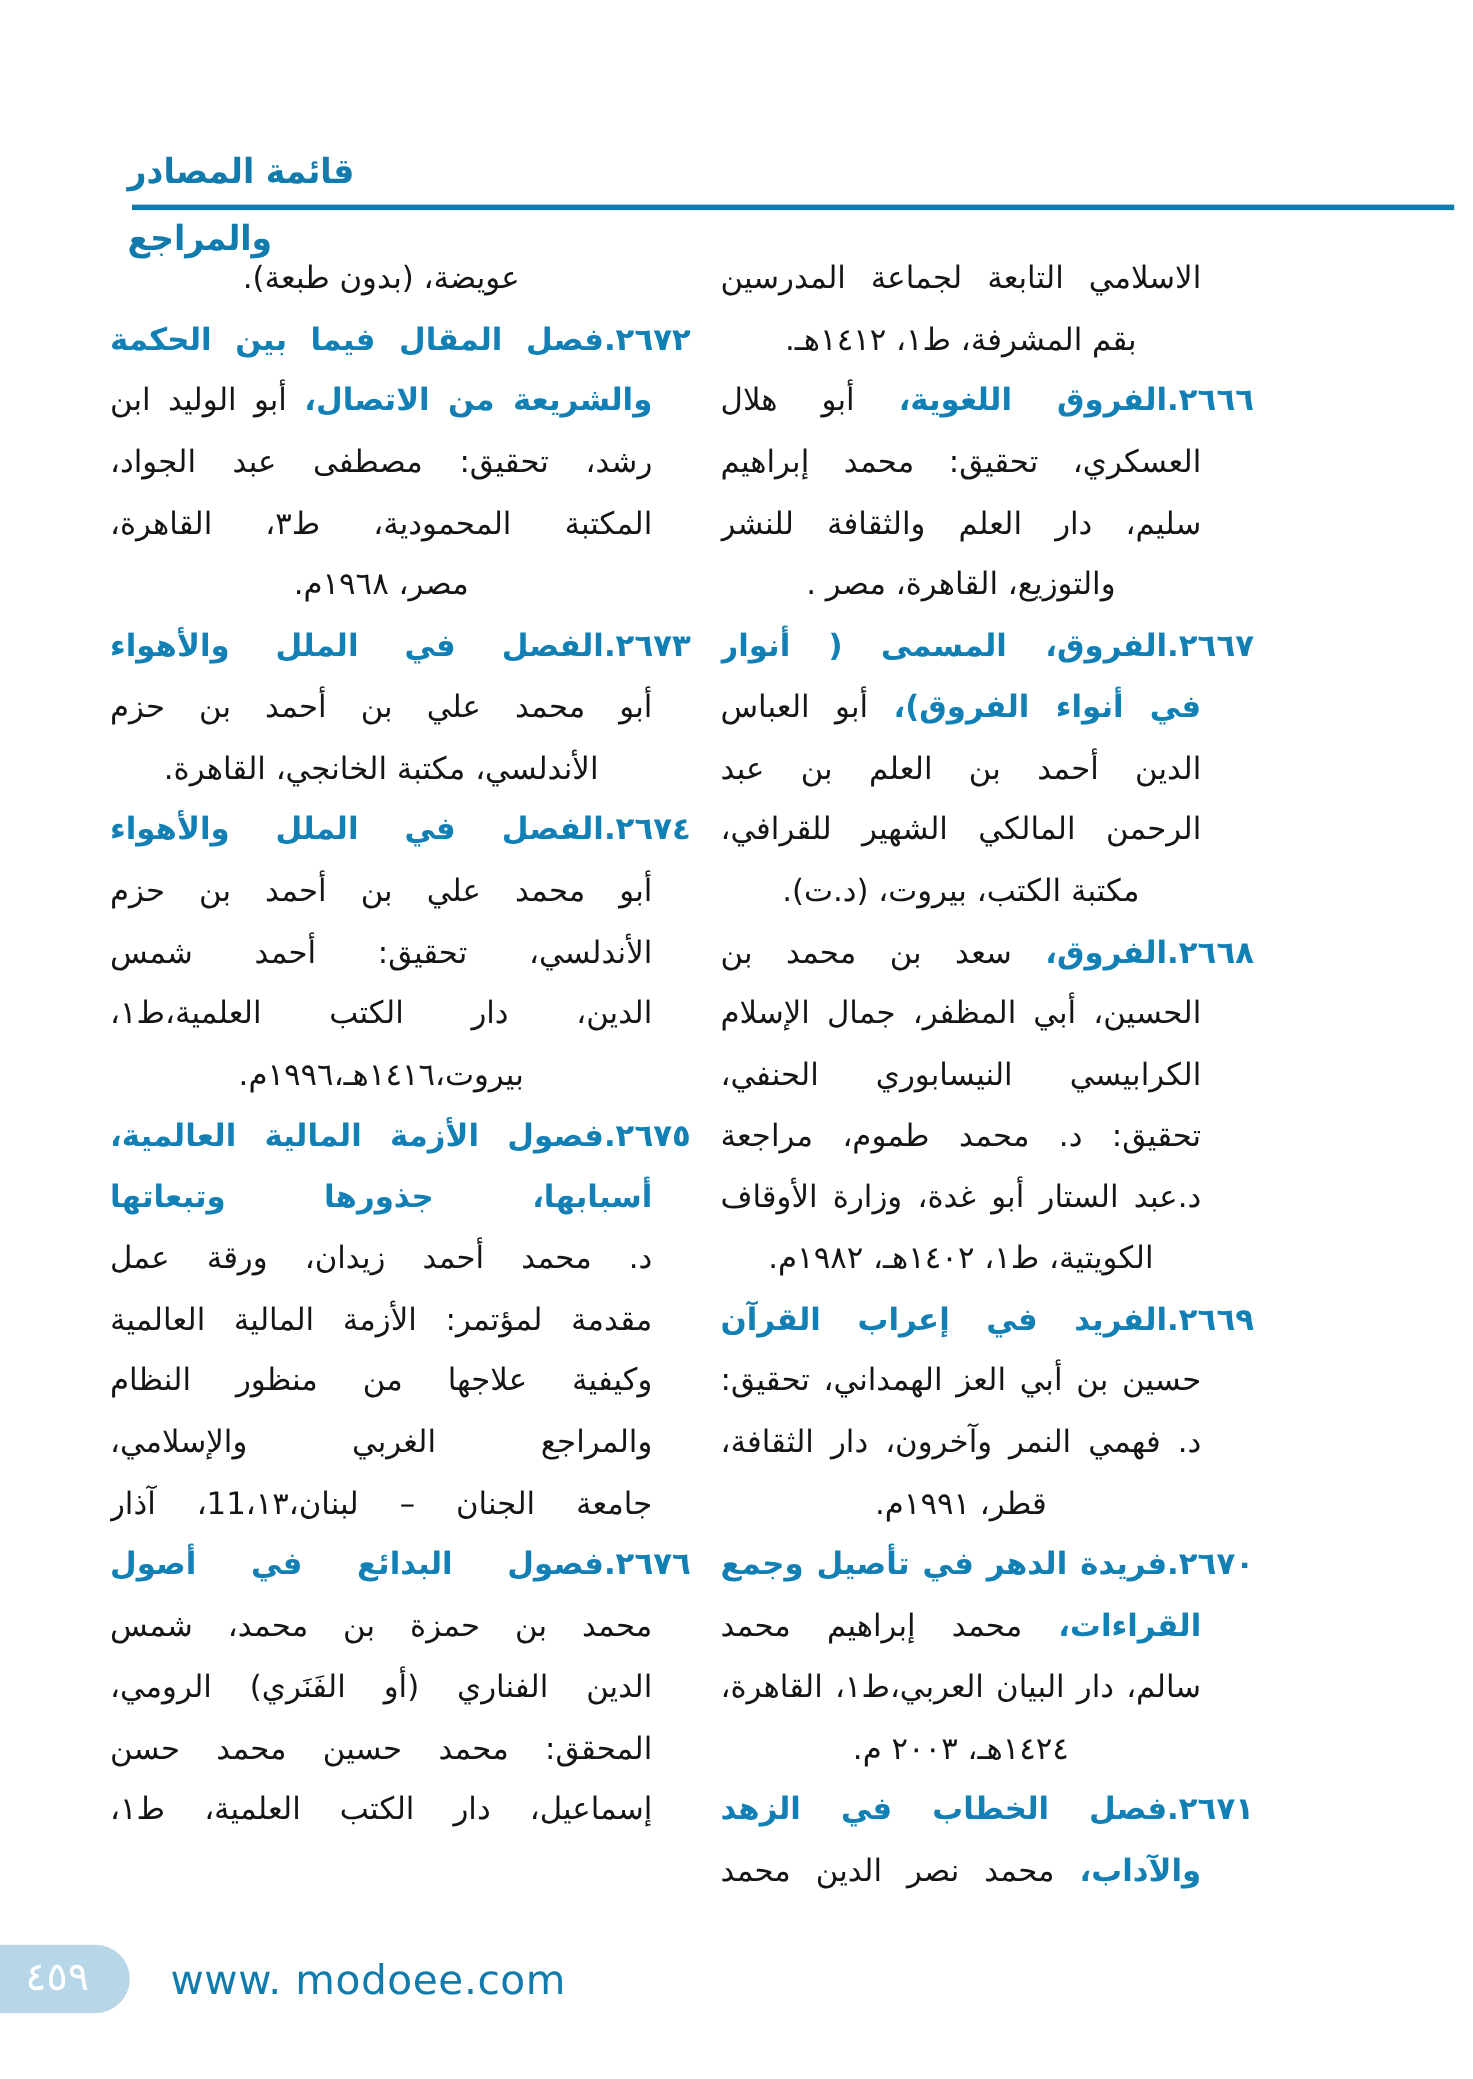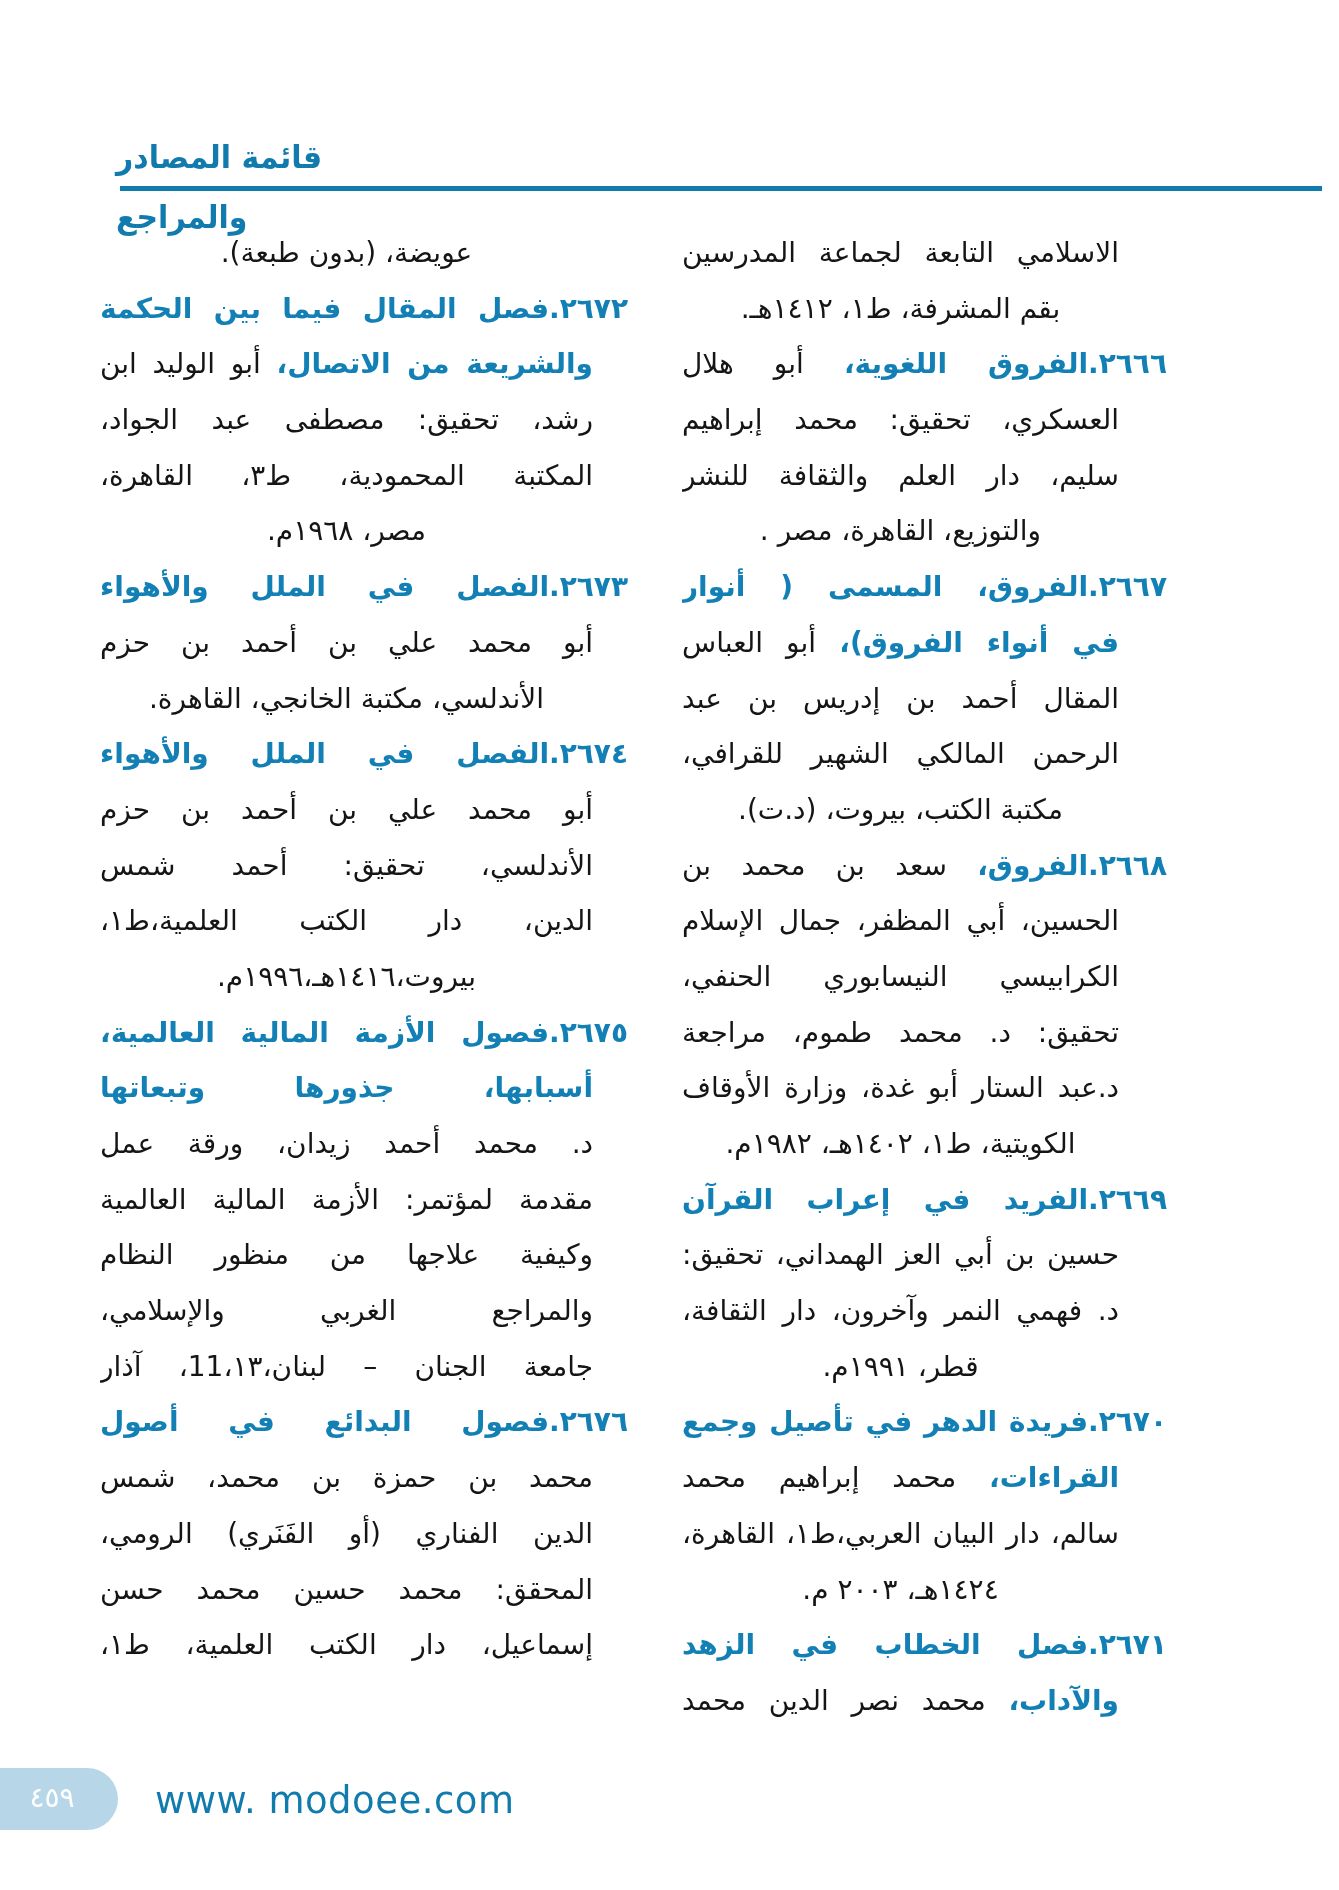--- a/index.html
+++ b/index.html
@@ -14,38 +14,38 @@
     direction:rtl;text-align:left;line-height:58px;
     transform:scaleY(1.05);
   }
   .header-rule{
     position:absolute;left:120px;top:186px;width:1202px;height:5px;
     background:var(--accent-dark);
   }
   .col{
     position:absolute;top:225px;direction:rtl;color:#151515;
   }
-  .col-right{left:655px;width:485px;margin-left:27px;}
+  .col-right{left:655px;width:485px;}
   .col-left{left:100px;width:528px;}
   .line{
     height:55.7px;line-height:55.7px;font-size:28px;
     overflow:hidden;
   }
   .line.j{text-align:justify;text-align-last:justify;text-justify:inter-word;}
   .line.c{text-align:left;text-align-last:center;}
   .col-right .line.body{padding-left:0;padding-right:48px;}
   .col-left  .line.body{padding-right:35px;}
   .seg-accent{color:var(--accent);font-weight:700;}
   .footer-pill{
     position:absolute;left:0;top:1768px;width:118px;height:62px;
     background:var(--pill);border-radius:0 34px 34px 0;
   }
   .footer-pagenum{
     position:absolute;left:0;top:0;width:104px;height:62px;
-    color:#ffffff;font-size:28px;line-height:60px;text-align:center;
+    color:#ffffff;font-size:36px;line-height:60px;text-align:center;
     direction:rtl;
   }
   .footer-url{
     position:absolute;left:155px;top:1776px;height:50px;
     font-size:37px;line-height:50px;color:var(--accent-dark);
     letter-spacing:0.5px;
   }
 </style>
 </head>
 <body style="--accent: #1280b5; --accent-dark: #127bad; --pill: #b7d7e8;">
@@ -55,21 +55,21 @@
 
 <div class="col col-right" id="col-right">
     <div class="line j body"><span>الاسلامي التابعة لجماعة المدرسين</span></div>
     <div class="line c body"><span>بقم المشرفة، ط١، ١٤١٢هـ.</span></div>
     <div class="line j"><span class="seg-accent">٢٦٦٦.الفروق اللغوية،</span><span> أبو هلال</span></div>
     <div class="line j body"><span>العسكري، تحقيق: محمد إبراهيم</span></div>
     <div class="line j body"><span>سليم، دار العلم والثقافة للنشر</span></div>
     <div class="line c body"><span>والتوزيع، القاهرة، مصر .</span></div>
     <div class="line j"><span class="seg-accent">٢٦٦٧.الفروق، المسمى ( أنوار البروق</span></div>
     <div class="line j body"><span class="seg-accent">في أنواء الفروق)،</span><span> أبو العباس شهاب</span></div>
-    <div class="line j body"><span>المقال أحمد بن إدريس بن عبد</span></div>
+    <div class="line j body"><span>الدين أحمد بن العلم بن عبد</span></div>
     <div class="line j body"><span>الرحمن المالكي الشهير للقرافي،</span></div>
     <div class="line c body"><span>مكتبة الكتب، بيروت، (د.ت).</span></div>
     <div class="line j"><span class="seg-accent">٢٦٦٨.الفروق،</span><span> سعد بن محمد بن</span></div>
     <div class="line j body"><span>الحسين، أبي المظفر، جمال الإسلام</span></div>
     <div class="line j body"><span>الكرابيسي النيسابوري الحنفي،</span></div>
     <div class="line j body"><span>تحقيق: د. محمد طموم، مراجعة</span></div>
     <div class="line j body"><span>د.عبد الستار أبو غدة، وزارة الأوقاف</span></div>
     <div class="line c body"><span>الكويتية، ط١، ١٤٠٢هـ، ١٩٨٢م.</span></div>
     <div class="line j"><span class="seg-accent">٢٦٦٩.الفريد في إعراب القرآن المجيد،</span></div>
     <div class="line j body"><span>حسين بن أبي العز الهمداني، تحقيق:</span></div>

